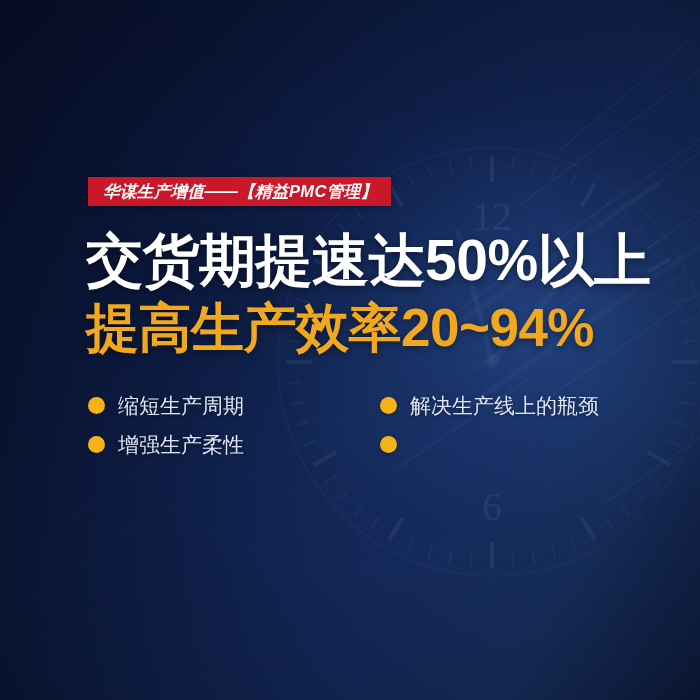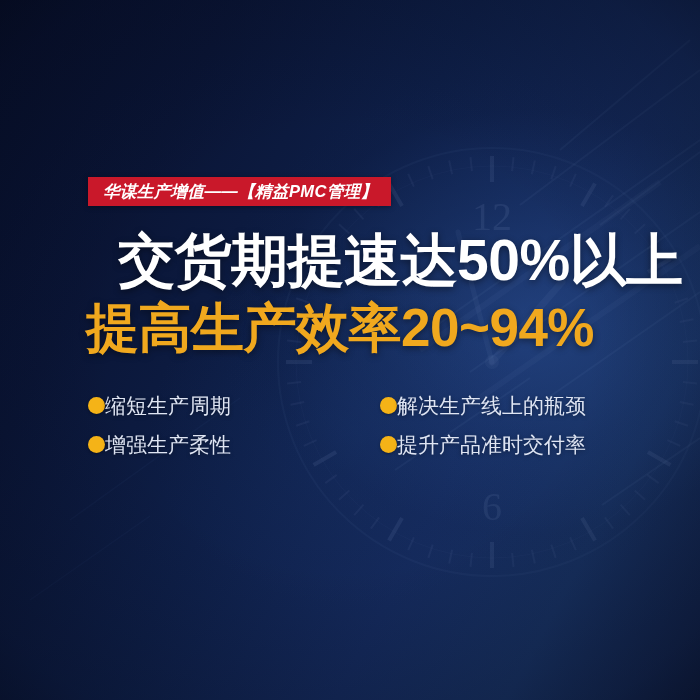--- a/index.html
+++ b/index.html
@@ -85,41 +85,40 @@
 
   
   .headline{position:absolute;left:86px;top:232px;width:570px;}
   .h-line{
     white-space:nowrap;line-height:1.0;font-weight:bold;
     letter-spacing:-0.5px;
   }
   .h-line1{
     color:#ffffff;font-size:57px;
     text-shadow:0 2px 7px rgba(0,0,0,0.45);
-    margin-left:32px;
   }
   .h-line2{
     color:#f0a81e;font-size:53px;margin-top:12px;
     text-shadow:0 2px 7px rgba(0,0,0,0.45);
   }
 
   
   .bullets{
     position:absolute;left:88px;top:393px;width:570px;
     display:grid;grid-template-columns:278px 278px;
     row-gap:14px;column-gap:14px;
   }
   .bullet{display:flex;align-items:center;}
   .dot{
     width:17px;height:17px;border-radius:50%;
     background:#f5b317;flex:0 0 auto;
     box-shadow:0 1px 3px rgba(0,0,0,0.35);
   }
   .bullet-text{
-    color:#dfe5f3;
+    margin-left:13px;color:#dfe5f3;
     font-size:21px;line-height:1.2;white-space:nowrap;
     text-shadow:0 1px 4px rgba(0,0,0,0.40);
   }
 </style>
 </head>
 <body>
 
 <div class="poster">
 
   <div class="bg-base"></div>
@@ -253,18 +252,17 @@
       <div class="bullet">
         <span class="dot"></span>
         <span class="bullet-text">解决生产线上的瓶颈</span>
       </div>
       <div class="bullet">
         <span class="dot"></span>
         <span class="bullet-text">增强生产柔性</span>
       </div>
       <div class="bullet">
         <span class="dot"></span>
-        <span class="bullet-text">提升产品准时交付率</span>
       </div>
     </div>
 
   </div>
 </div>
 
 </body></html>

